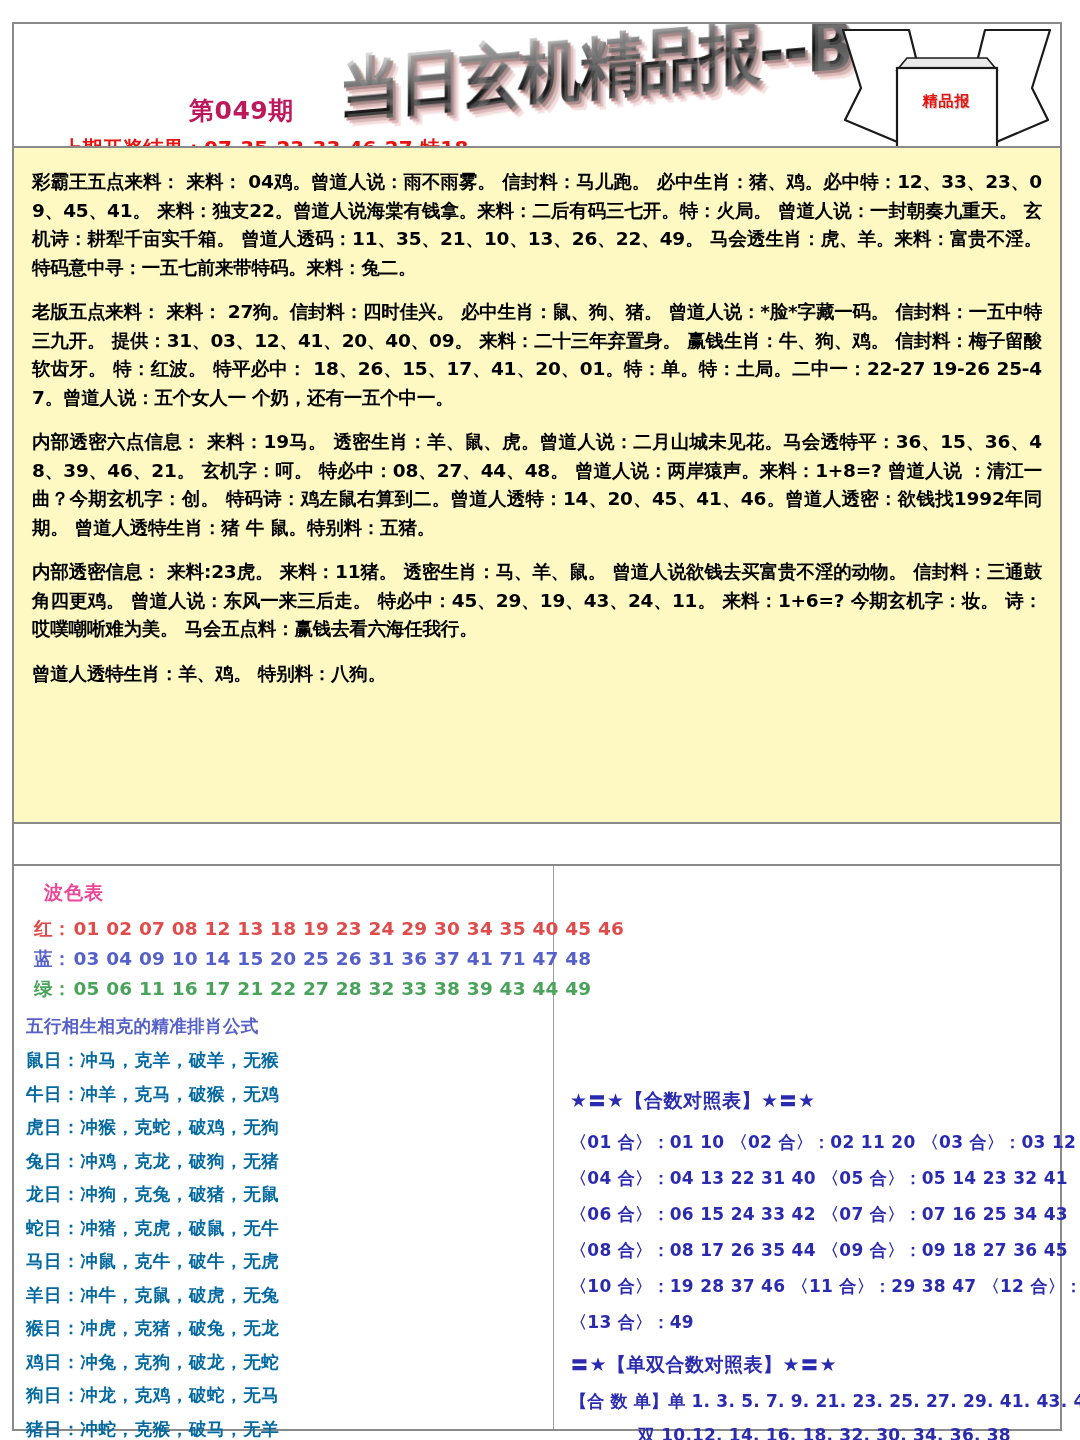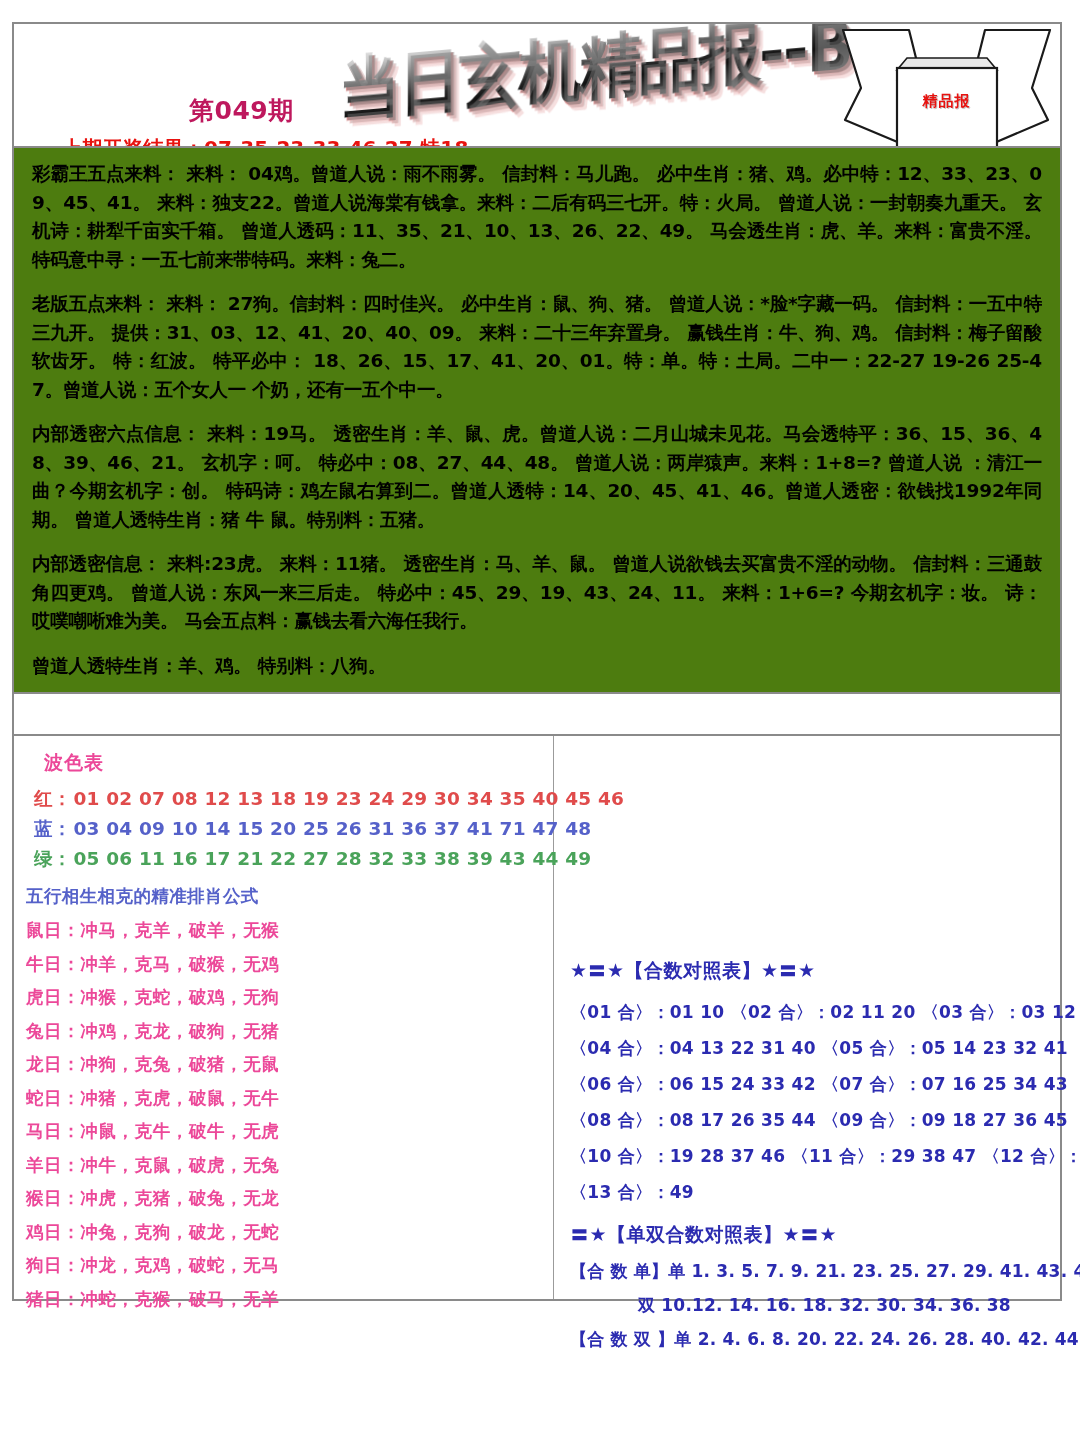--- a/index.html
+++ b/index.html
@@ -121,23 +121,23 @@
     white-space: nowrap;
     text-shadow: 1px 1px 0 rgba(160,160,160,.6);
   }
 
   
   .article-band {
     position: relative;
     border: 2px solid #8a8a8a;
     border-top: none;
     box-sizing: border-box;
-    background: #4d7c0f;
-    height: 546px;
-    padding: 12px 18px 0 18px;
+    background: #fef9c3;
+    height: 676px;
+    padding: 20px 18px 0 18px;
   }
   .para {
     font-size: 18.5px;
     line-height: 28.5px;
     color: #000;
     text-align: justify;
     font-weight: bold;
     margin: 0 0 16px 0;
     font-family: "DejaVu Sans", "Liberation Sans", sans-serif;
     letter-spacing: -0.2px;
@@ -199,21 +199,21 @@
   .formula-title {
     font-size: 17.5px;
     font-weight: bold;
     color: #5561c9;
     margin: 10px 0 6px 0;
     letter-spacing: 0.4px;
   }
   .zodiac-row {
     font-size: 17.5px;
     font-weight: bold;
-    color: #ec4899;
+    color: #0369a1;
     line-height: 33.5px;
     white-space: nowrap;
     letter-spacing: 0.6px;
   }
 
   
   .sum-title {
     font-size: 19px;
     font-weight: bold;
     color: #2b2bb0;

